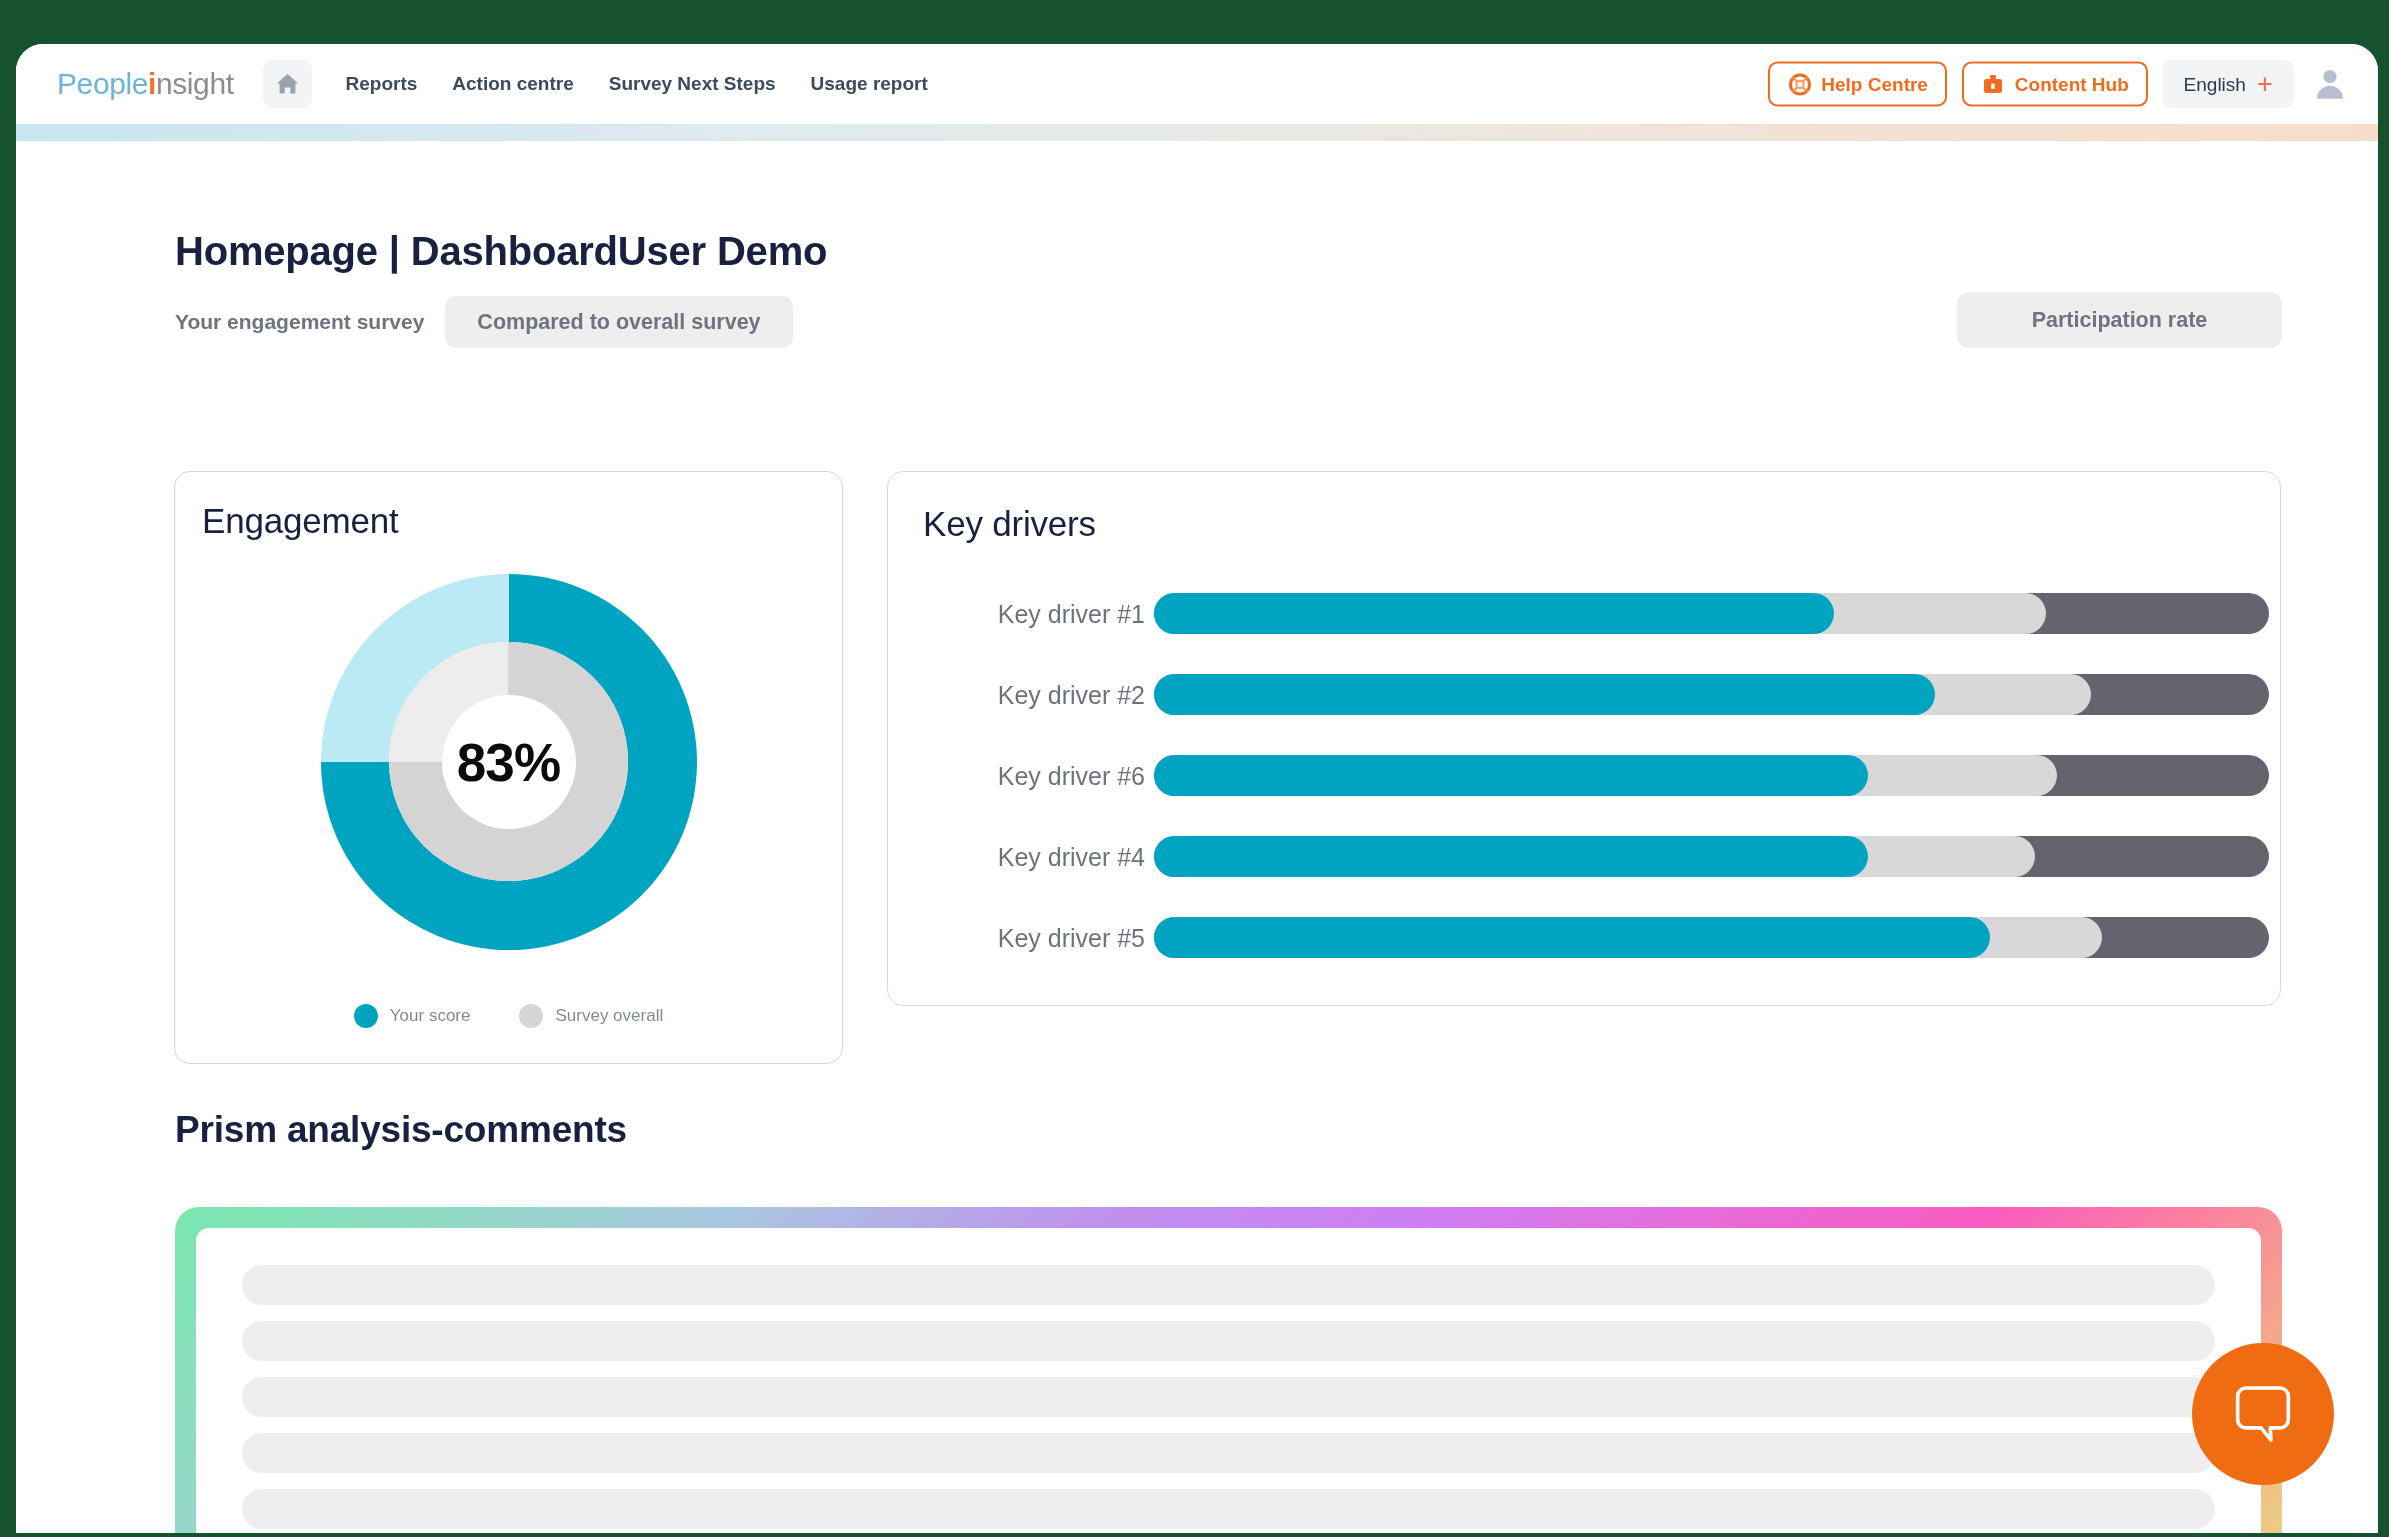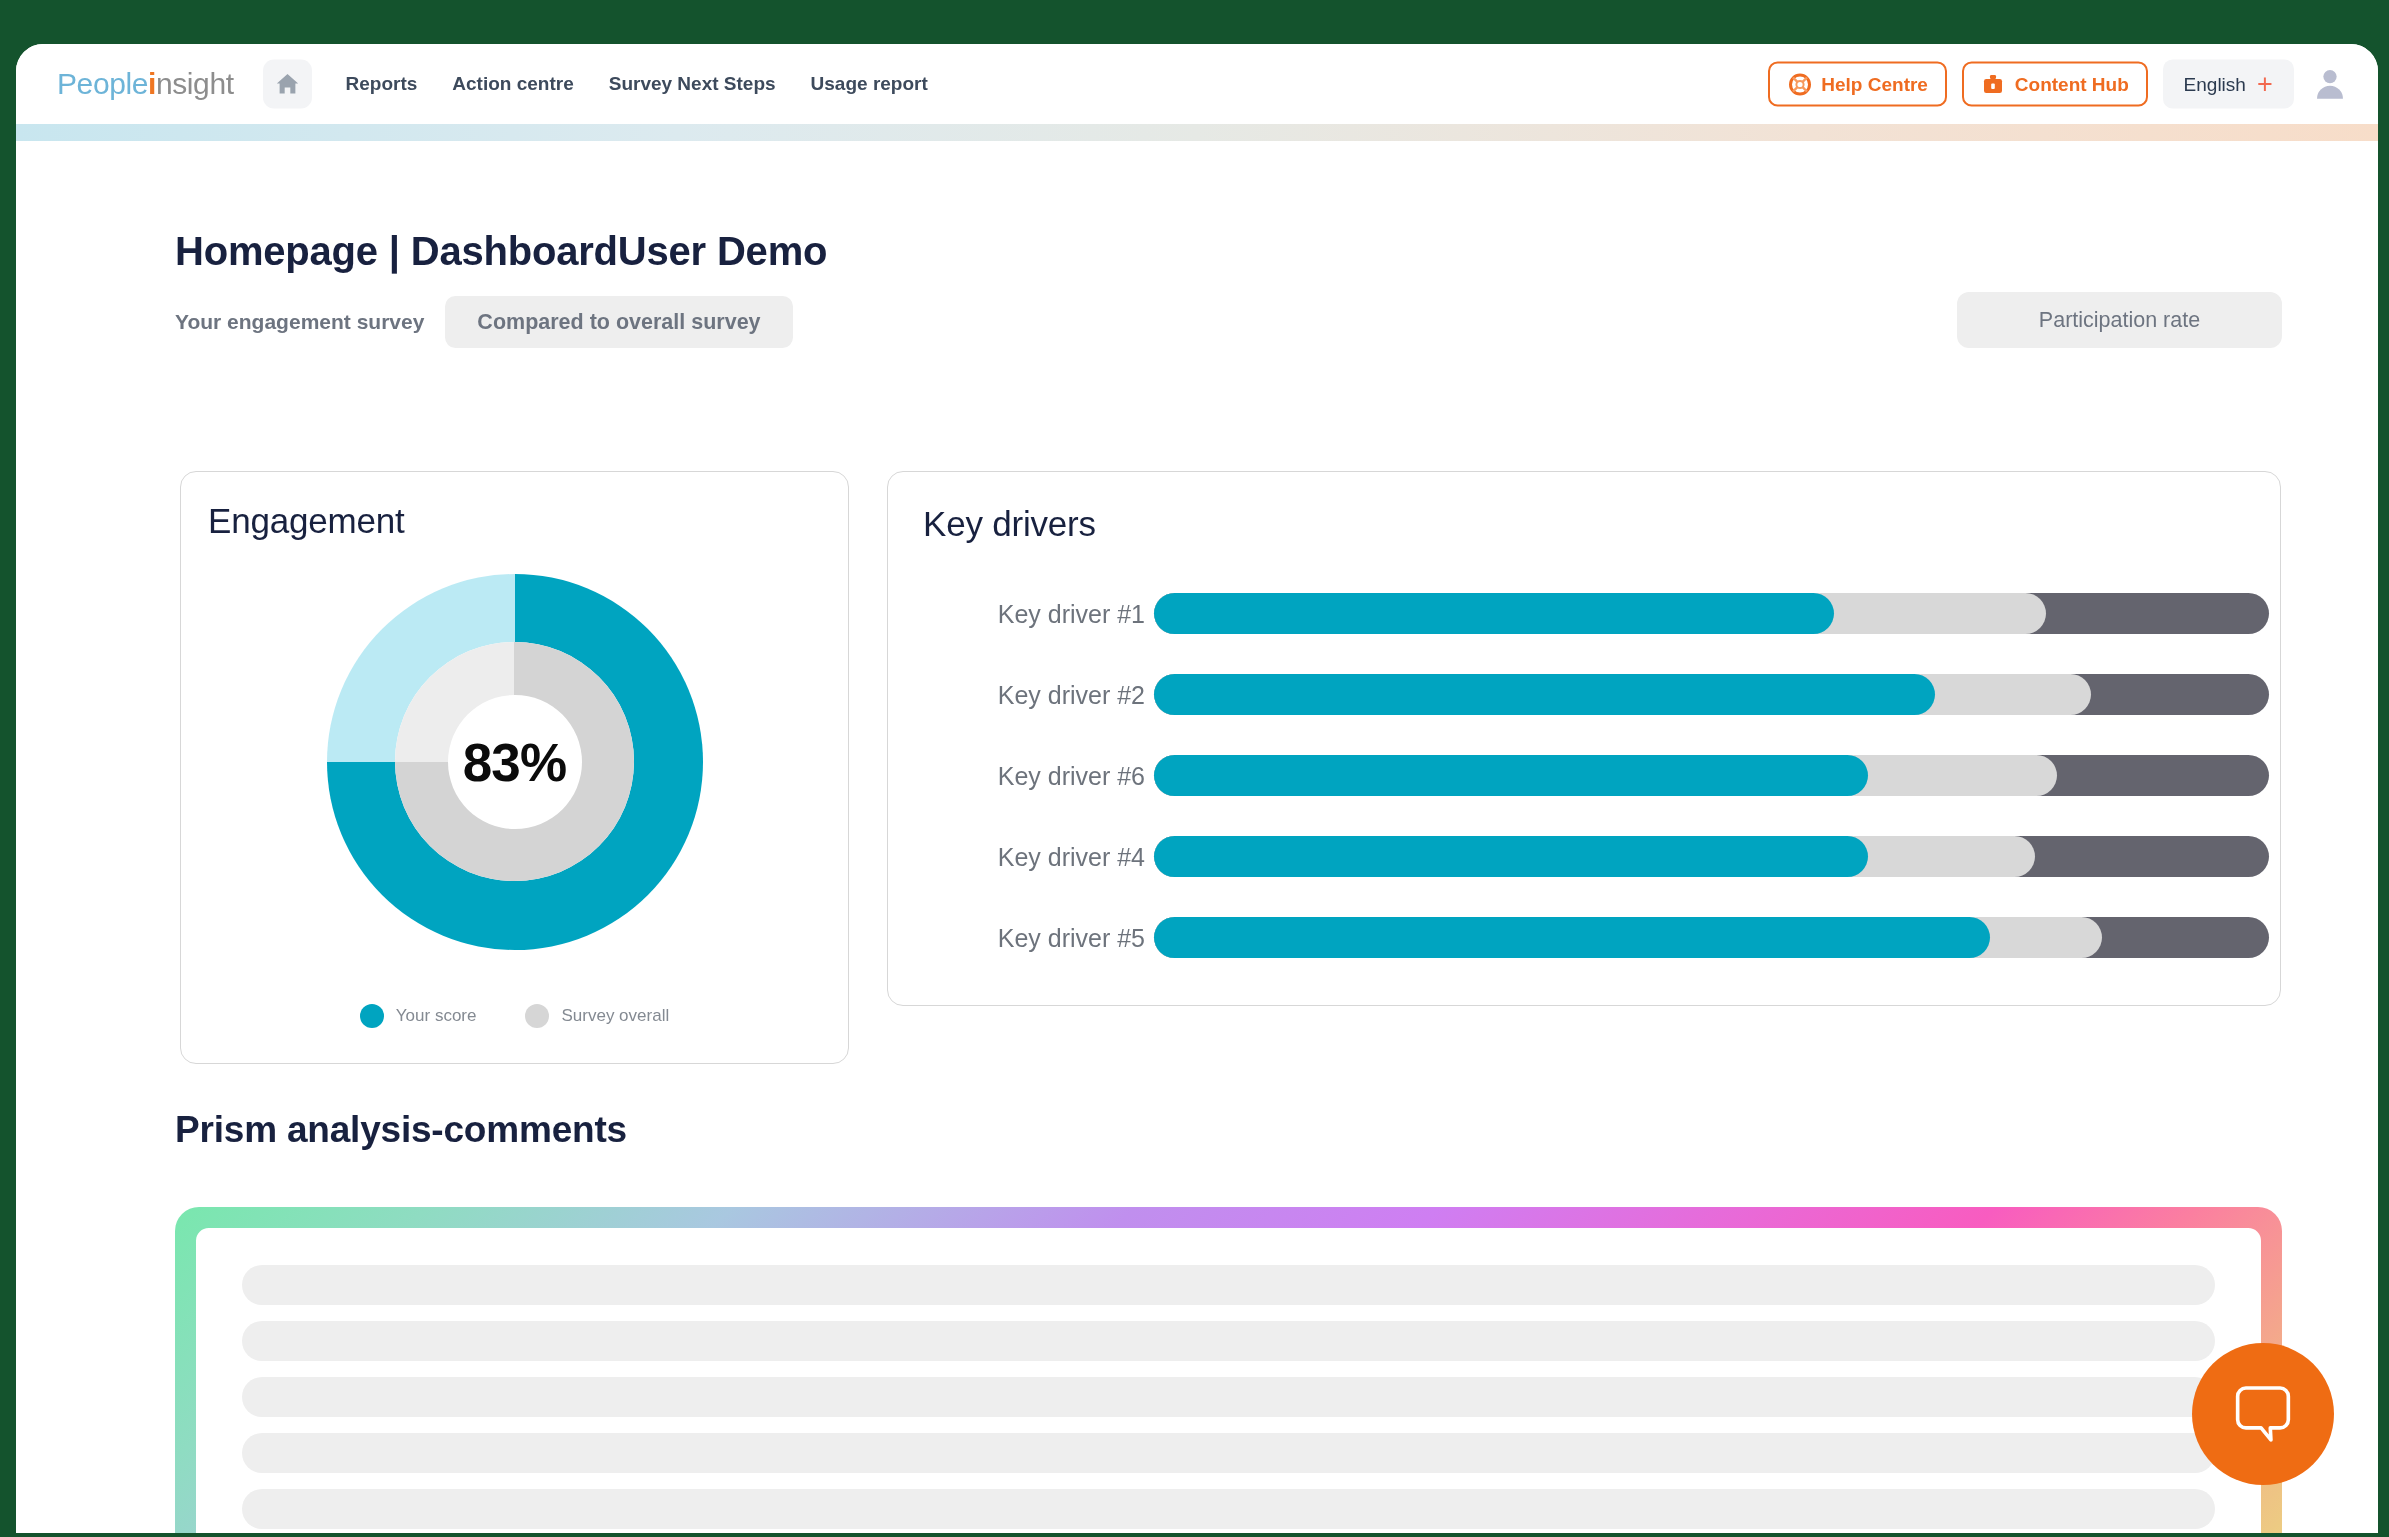--- a/index.html
+++ b/index.html
@@ -155,32 +155,32 @@
   .toprow-right {
     position: absolute;
     right: 96px; top: 151px;
     display: flex; gap: 17.5px;
   }
   .btn-grey {
     background: #eeeeee;
     border-radius: 12px;
     width: 325px; height: 56px;
     display: flex; align-items: center; justify-content: center;
-    font-size: 21.5px; font-weight: 400; color: #6d7480;
+    font-size: 21.5px; font-weight: 700; color: #6d7480;
     cursor: pointer;
   }
 
   
   .card {
     position: absolute;
     background: #fff;
     border: 1.6px solid #d7d7d7;
     border-radius: 16px;
   }
-  #card-engagement { left: 164px; top: 330px; width: 669px; height: 593px; }
+  #card-engagement { left: 158px; top: 330px; width: 669px; height: 593px; }
   #card-drivers    { left: 871px; top: 330px; width: 1394px; height: 535px; }
 
   .card-title {
     position: absolute;
     left: 27px; top: 29px;
     font-size: 35px;
     font-weight: 400;
     color: #18213f;
     letter-spacing: -0.2px;
   }

